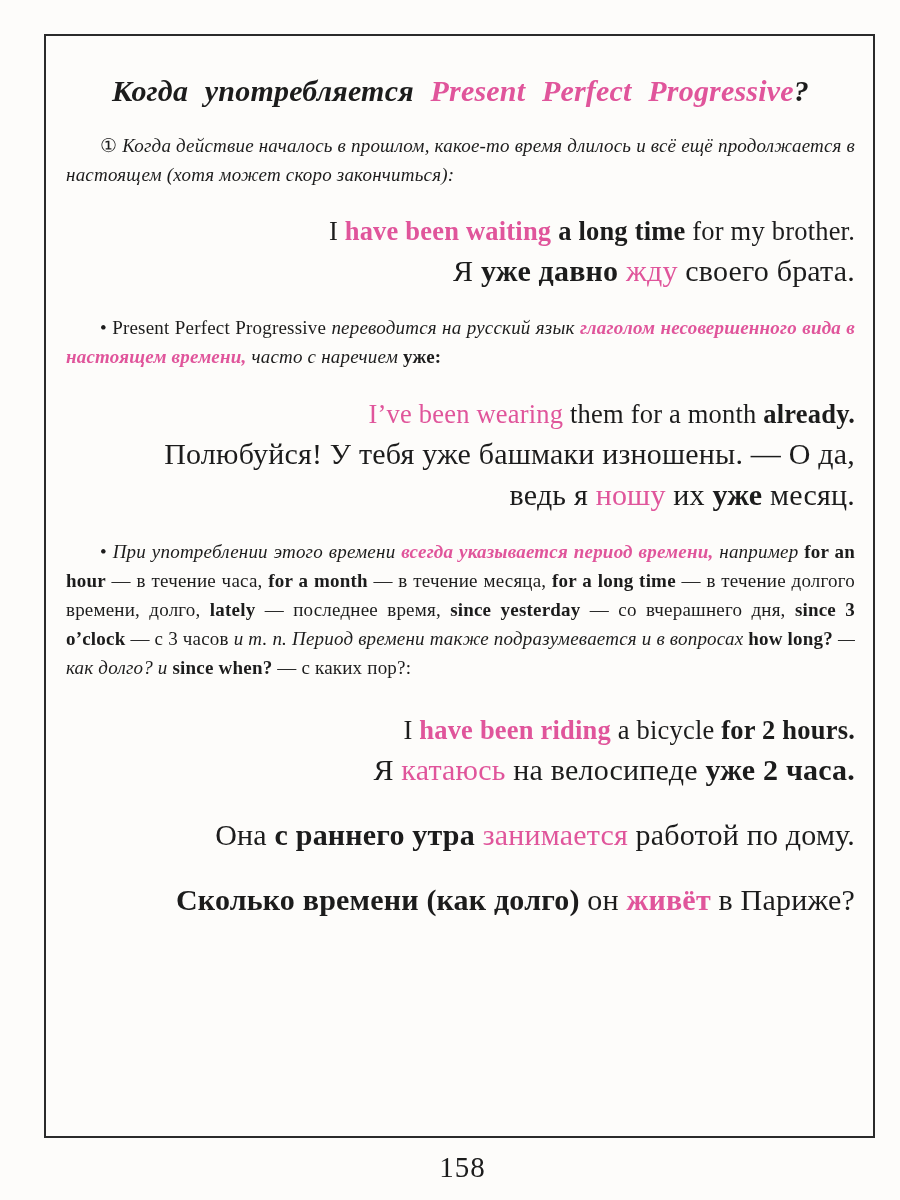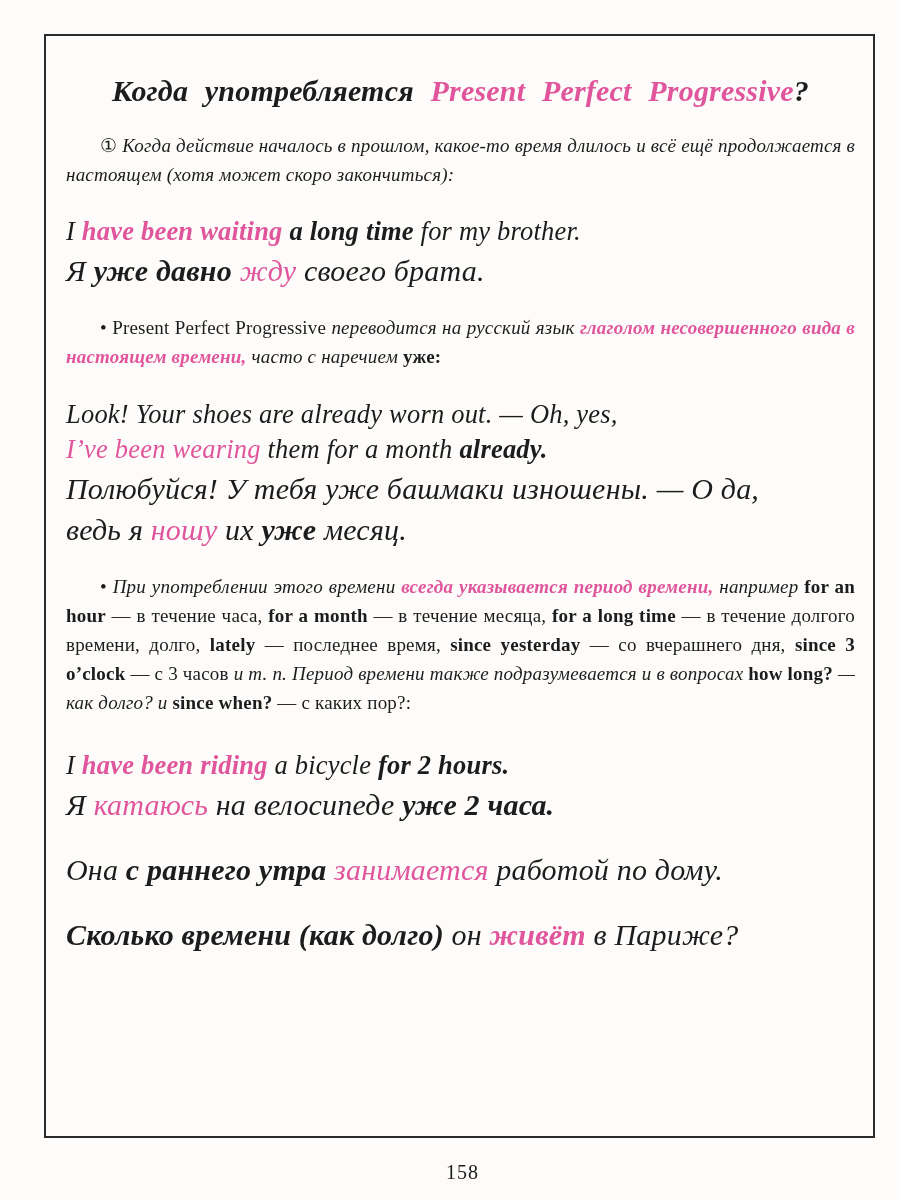--- a/index.html
+++ b/index.html
@@ -38,21 +38,21 @@
     letter-spacing: 0.2px;
   }
   .para {
     margin: 24px 0 0 0;
     font-size: 19px;
     line-height: 1.52;
     text-align: justify;
     letter-spacing: 0.2px;
   }
   .para.num { text-indent: 34px; }
-  .ex { text-align: left; font-style: italic; }
+  .ex { text-align: right; }
   .ex.m1 { margin-top: 24px; }
   .ex.m2 { margin-top: 26px; }
   .ex.m3 { margin-top: 30px; }
   .ex-en {
     margin: 0;
     font-size: 26.5px;
     line-height: 1.32;
     letter-spacing: 0.2px;
   }
   .ex-ru {
@@ -60,21 +60,21 @@
     font-size: 30px;
     line-height: 1.3;
     letter-spacing: 0.2px;
   }
   .page-number {
     position: absolute;
     left: 0;
     right: 0;
     bottom: 16px;
     text-align: center;
-    font-size: 20px;
+    font-size: 29px;
     letter-spacing: 1px;
     padding-left: 25px;
   }
   .seg-b { font-weight: bold; }
   .seg-i { font-style: italic; }
   .seg-p { color: var(--accent); }
 </style>
 </head>
 <body>
 
@@ -86,21 +86,20 @@
     <p class="para num"><span>①  </span><span class="seg-i">Когда действие началось в прошлом, какое-то время длилось и всё ещё продолжается в настоящем (хотя может скоро закончиться):</span></p>
 
     <div class="ex m1">
       <p class="ex-en"><span>I </span><span class="seg-p seg-b">have been waiting</span><span> </span><span class="seg-b">a long time</span><span> for my brother.</span></p>
       <p class="ex-ru"><span>Я </span><span class="seg-b">уже давно</span><span> </span><span class="seg-p">жду</span><span> своего брата.</span></p>
     </div>
 
     <p class="para num"><span>•  Present Perfect Progressive </span><span class="seg-i">переводится на русский язык </span><span class="seg-p seg-b seg-i">глаголом несовершенного вида в настоящем времени,</span><span class="seg-i"> часто с наречием </span><span class="seg-b">уже:</span></p>
 
     <div class="ex m2">
-      <p class="ex-en"><span>Look! Your shoes are already worn out. — Oh, yes,</span></p>
       <p class="ex-en"><span class="seg-p">I’ve been wearing</span><span> them for a month </span><span class="seg-b">already.</span></p>
       <p class="ex-ru"><span>Полюбуйся! У тебя уже башмаки изношены. — О да,</span></p>
       <p class="ex-ru"><span>ведь я </span><span class="seg-p">ношу</span><span> их </span><span class="seg-b">уже</span><span> месяц.</span></p>
     </div>
 
     <p class="para num"><span>•  </span><span class="seg-i">При употреблении этого времени </span><span class="seg-p seg-b seg-i">всегда указывается период времени,</span><span class="seg-i"> например </span><span class="seg-b">for an hour</span><span> — в течение часа, </span><span class="seg-b">for a month</span><span> — в течение месяца, </span><span class="seg-b">for a long time</span><span> — в течение долгого времени, долго, </span><span class="seg-b">lately</span><span> — последнее время, </span><span class="seg-b">since yesterday</span><span> — со вчерашнего дня, </span><span class="seg-b">since 3 o’clock</span><span> — с 3 часов </span><span class="seg-i">и т. п. Период времени также подразумевается и в вопросах </span><span class="seg-b">how long?</span><span class="seg-i"> — как долго? и </span><span class="seg-b">since when?</span><span> — с каких пор?:</span></p>
 
     <div class="ex m3">
       <p class="ex-en"><span>I </span><span class="seg-p seg-b">have been riding</span><span> a bicycle </span><span class="seg-b">for 2 hours.</span></p>
       <p class="ex-ru"><span>Я </span><span class="seg-p">катаюсь</span><span> на велосипеде </span><span class="seg-b">уже 2 часа.</span></p>

